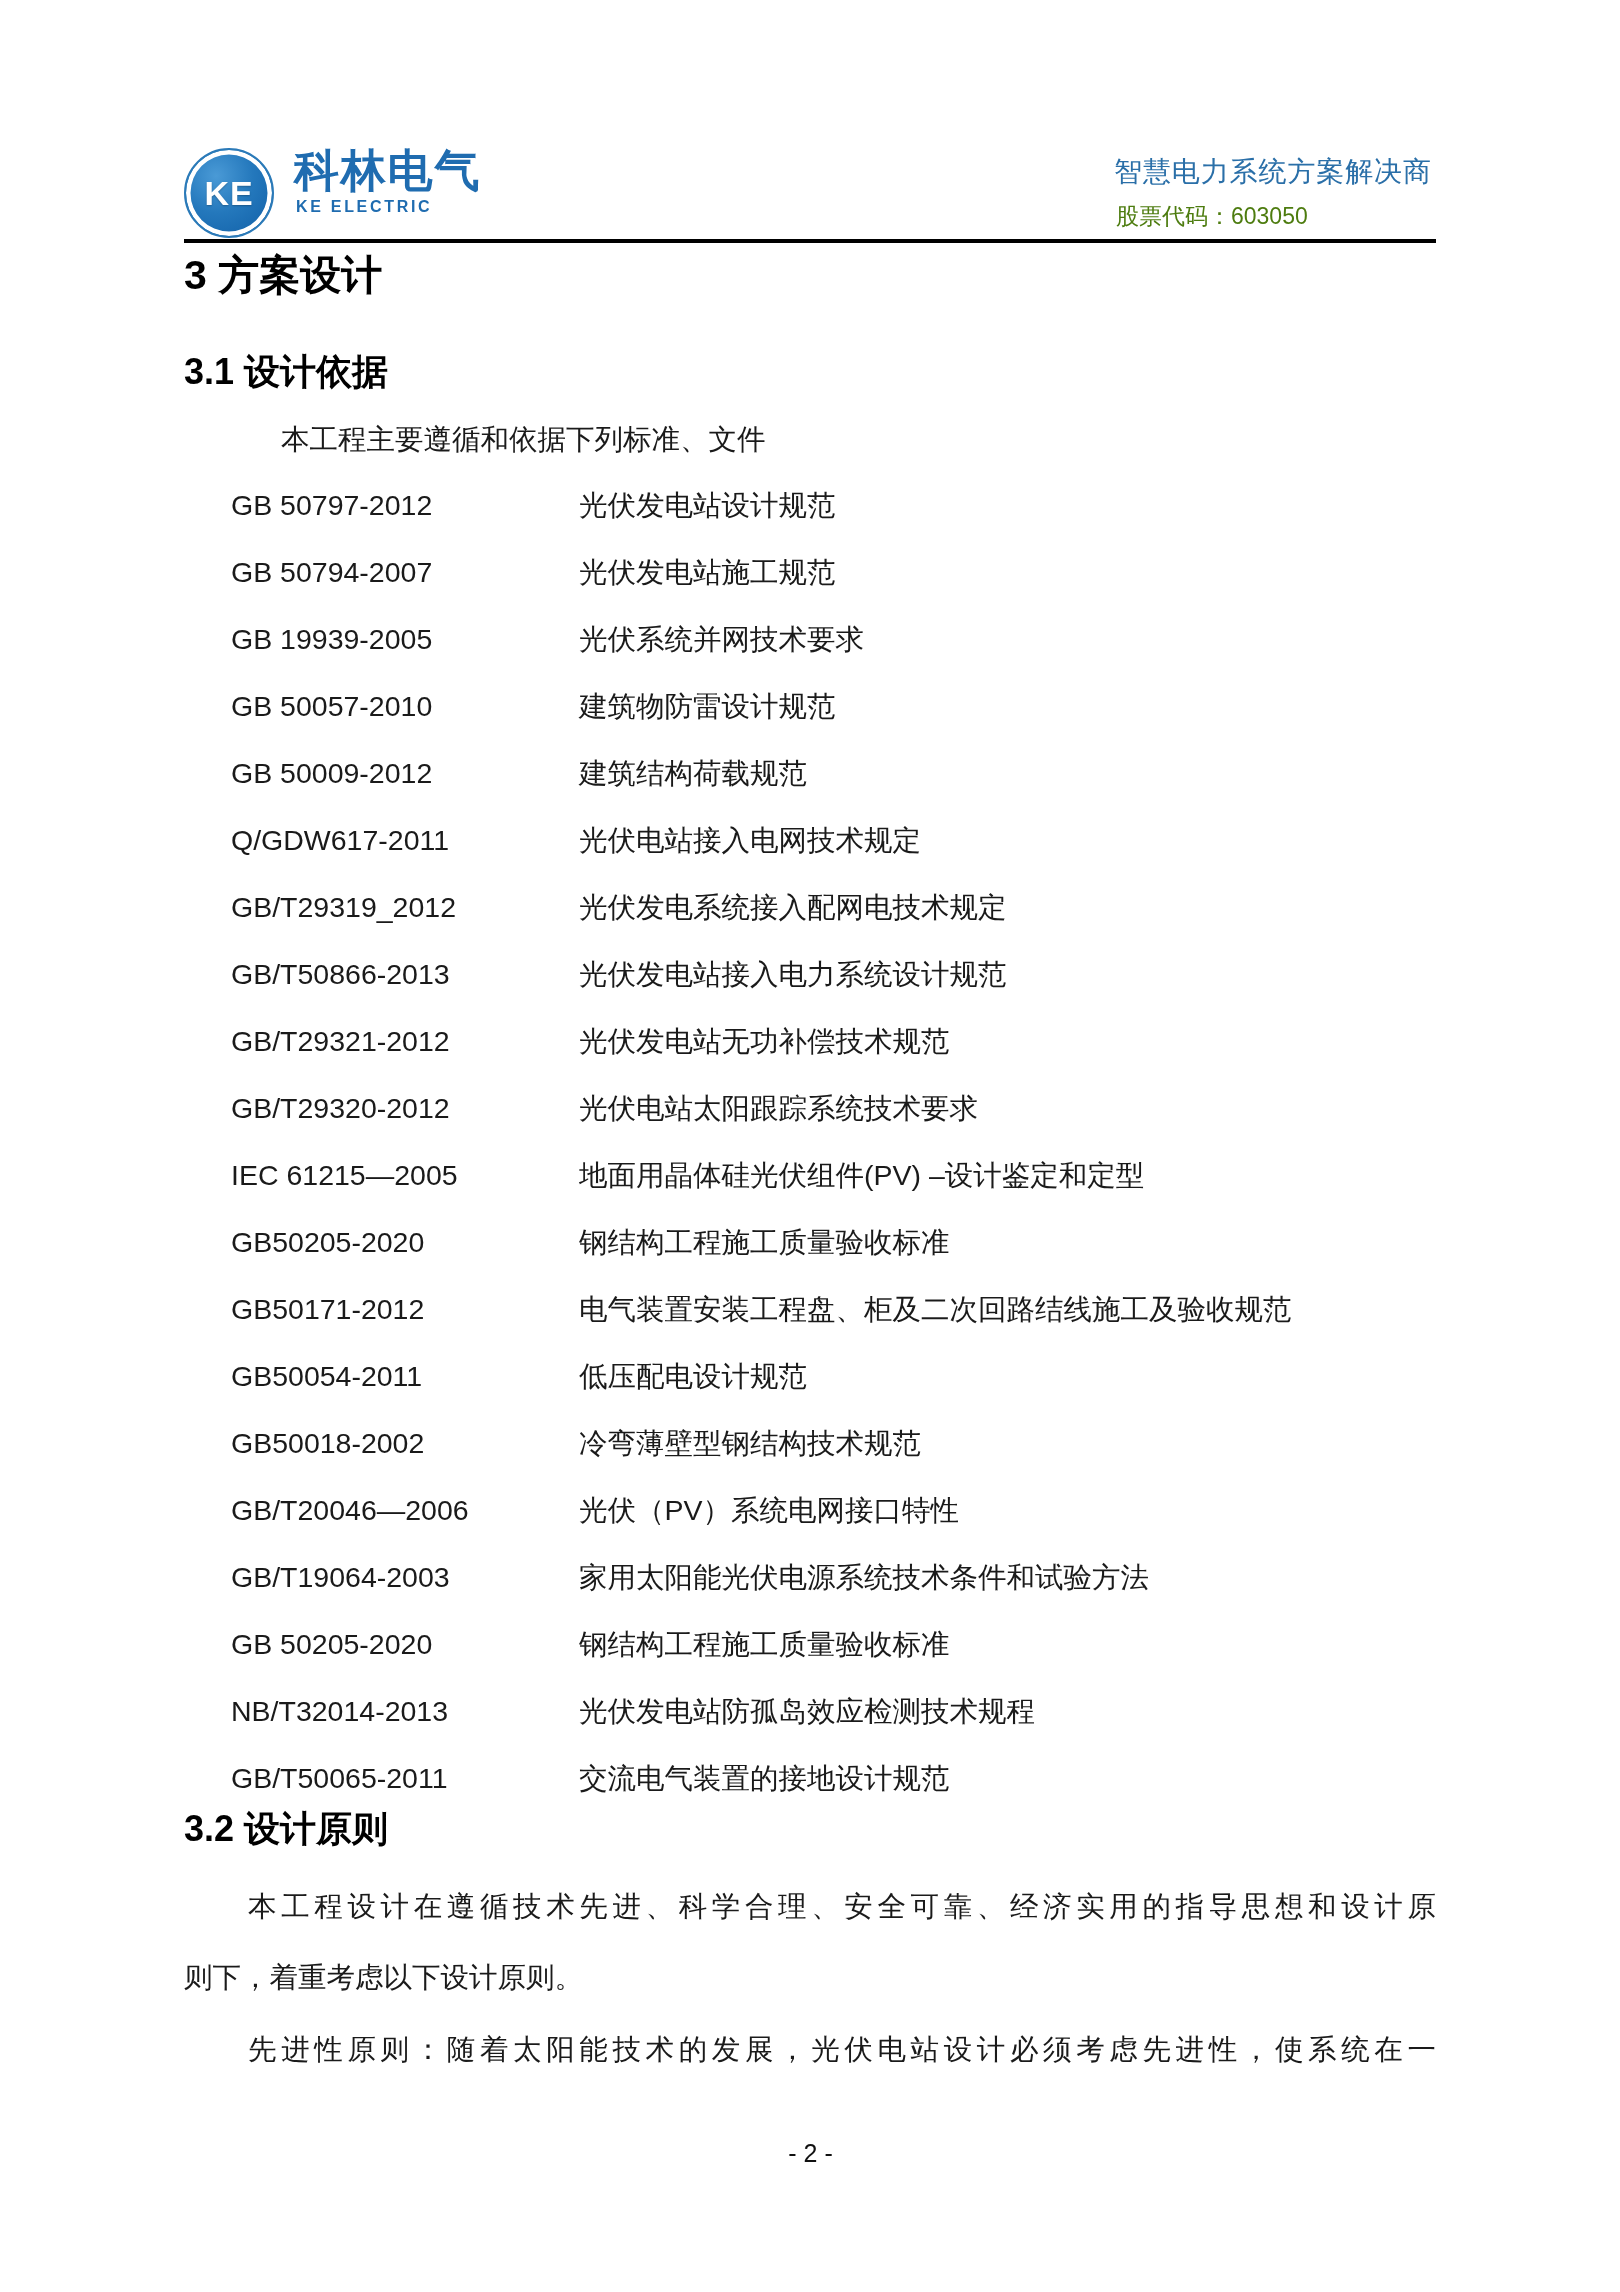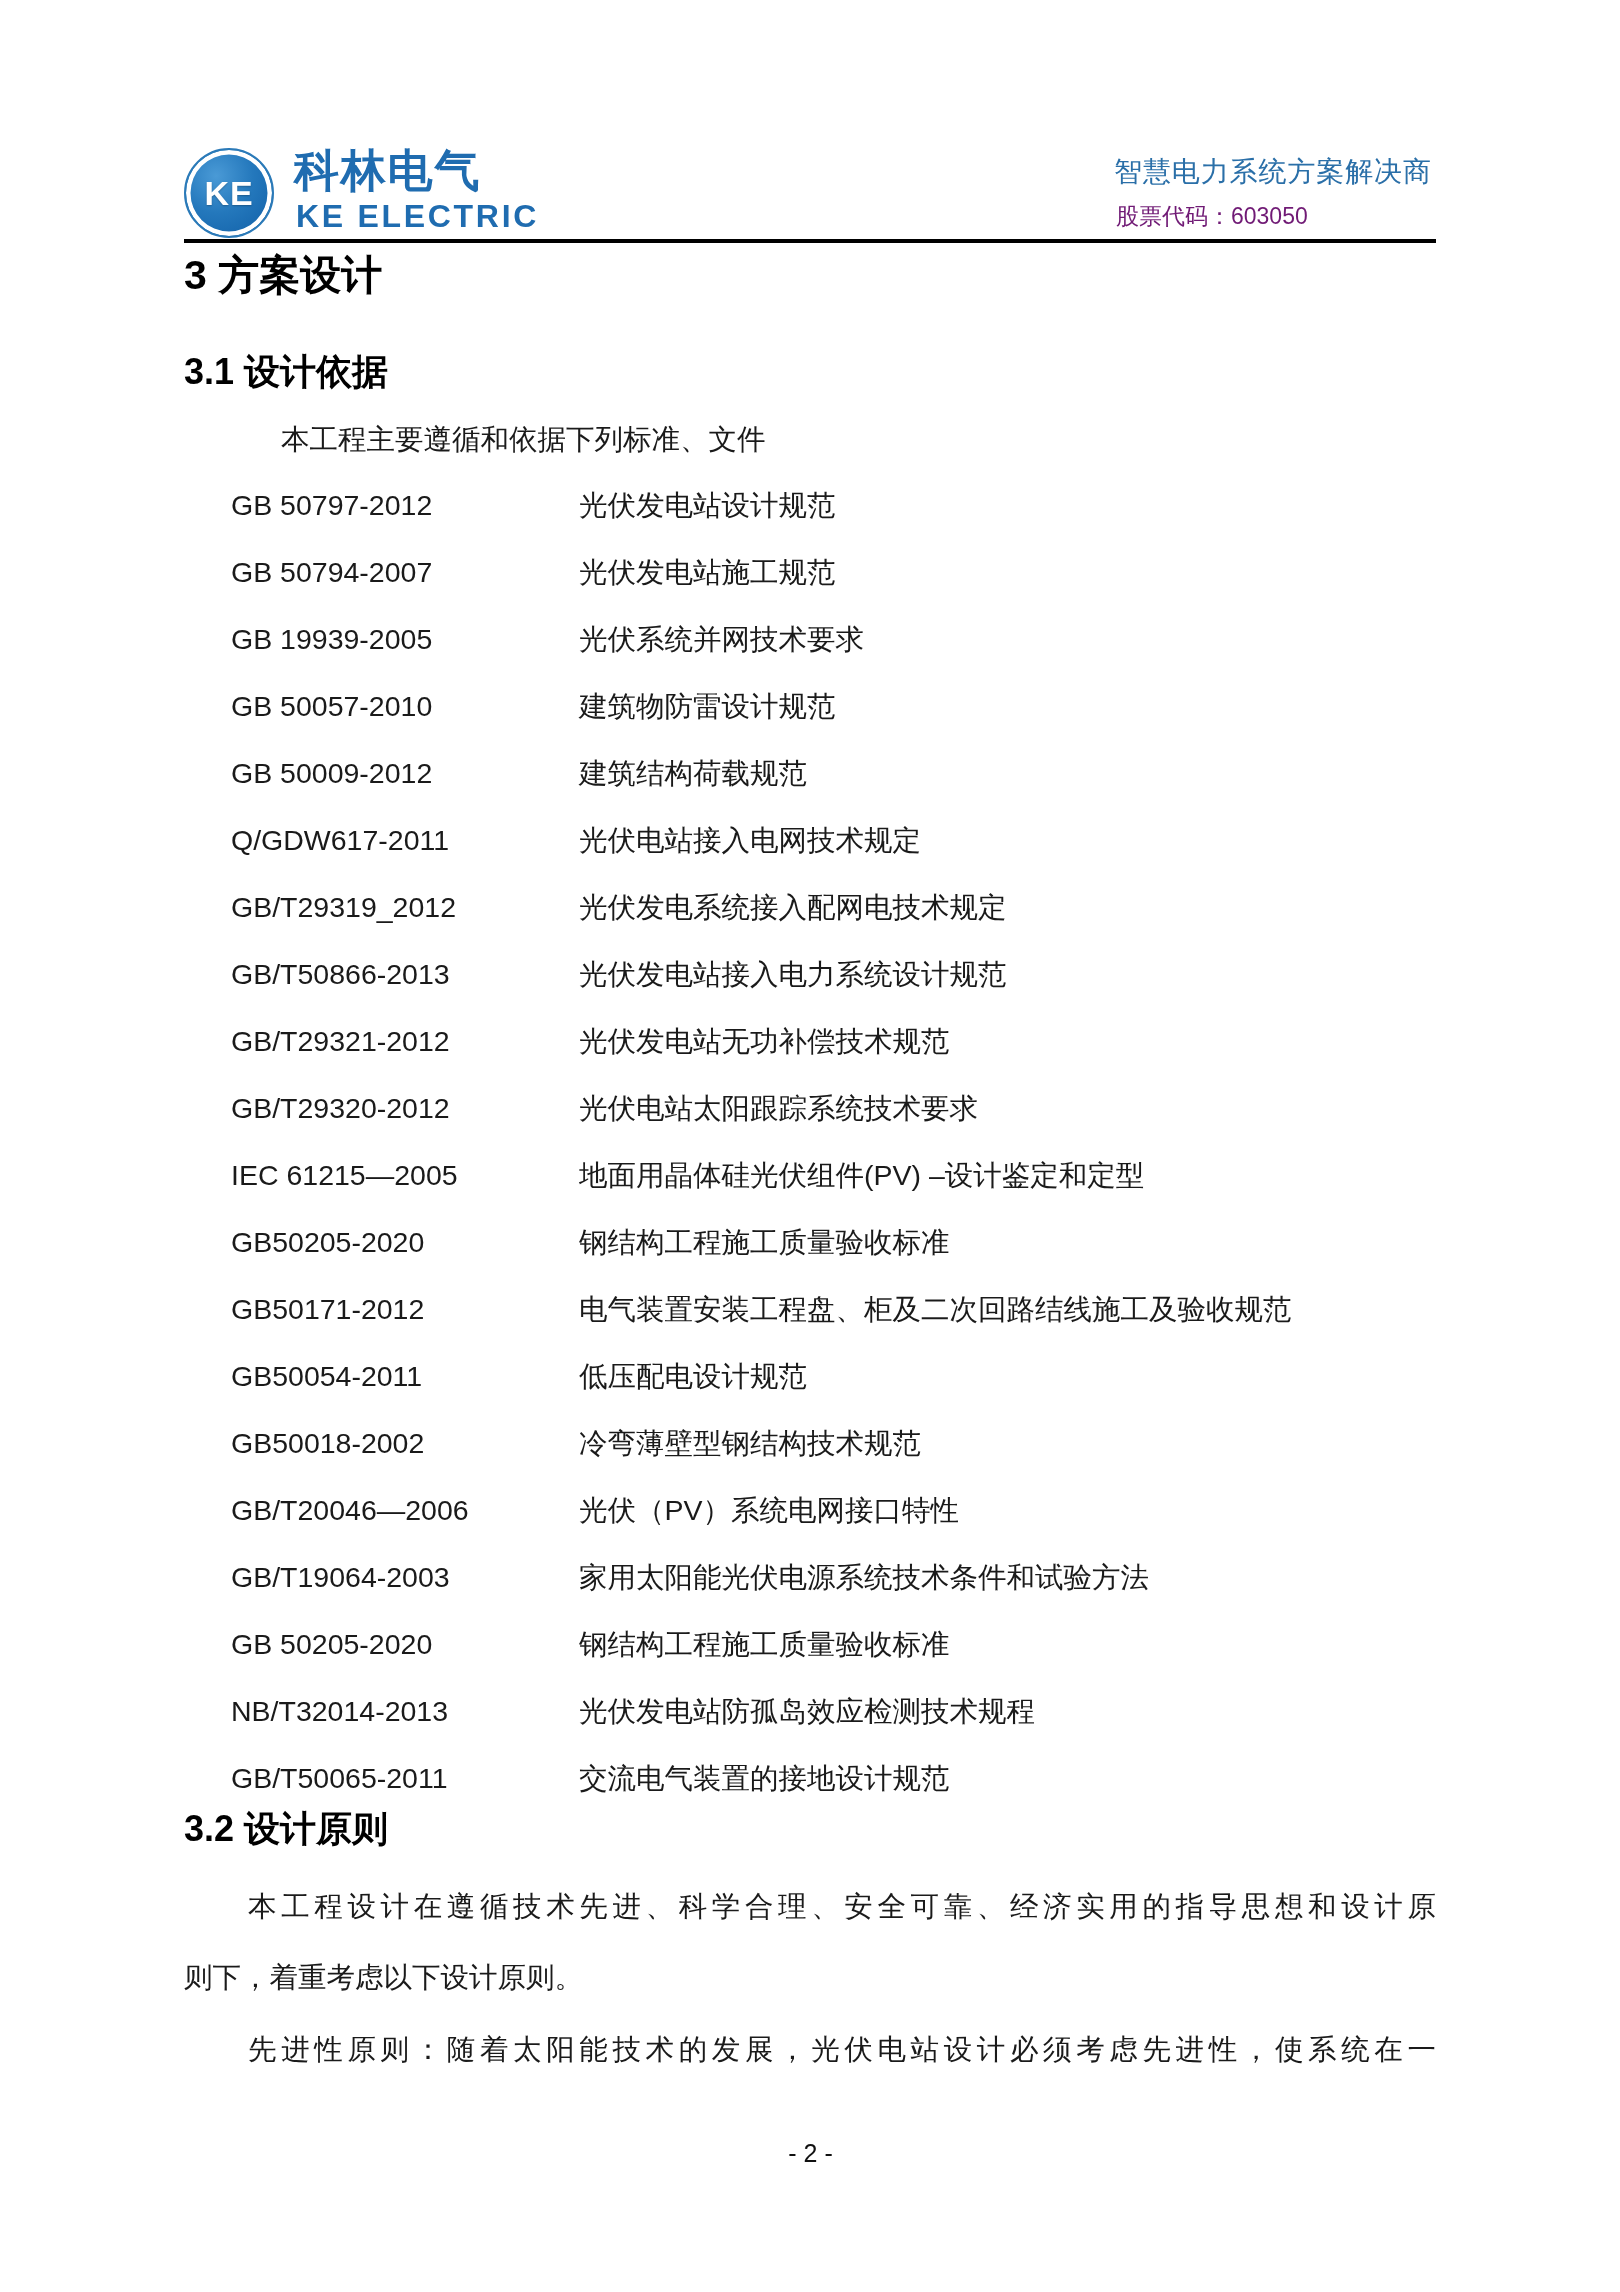--- a/index.html
+++ b/index.html
@@ -25,21 +25,21 @@
   .logo-monogram{
     color:#ffffff; font-weight:bold; font-size:34px; letter-spacing:0.9px;
     text-shadow:0 0.9px 1.8px rgba(0,0,0,.25);
   }
   .brand-cn{
     position:absolute; left:294px; top:141px;
     font-size:45px; font-weight:900; letter-spacing:1.8px;
   }
   .brand-en{
     position:absolute; left:296px; top:198px;
-    font-size:32px; font-weight:600; letter-spacing:2.7px;
+    font-size:16px; font-weight:600; letter-spacing:2.7px;
   }
   .tagline{
     position:absolute; left:1114px; top:153px;
     font-size:28px; letter-spacing:0.9px;
   }
   .stock{
     position:absolute; left:1116px; top:201px;
     font-size:23px;
   }
   .header-rule{
@@ -86,21 +86,21 @@
 <body>
 
 <div class="page">
 
   <div class="logo-badge">
     <span class="logo-monogram">KE</span>
   </div>
   <div class="brand-cn" style="color:#1f6cb0;">科林电气</div>
   <div class="brand-en" style="color:#1f6cb0;">KE ELECTRIC</div>
   <div class="tagline" style="color:#2a6fa8;">智慧电力系统方案解决商</div>
-  <div class="stock" style="color:#701a75;">股票代码：603050</div>
+  <div class="stock" style="color:#4d7c0f;">股票代码：603050</div>
   <div class="header-rule"></div>
 
   <div class="doc-title">3 方案设计</div>
   <div class="sec-heading" id="heading-basis">3.1 设计依据</div>
   <div class="intro-line">本工程主要遵循和依据下列标准、文件</div>
 
   <div id="standards-list">
       <div class="standard-row">
         <span class="standard-code">GB 50797-2012</span>
         <span class="standard-name">光伏发电站设计规范</span>

